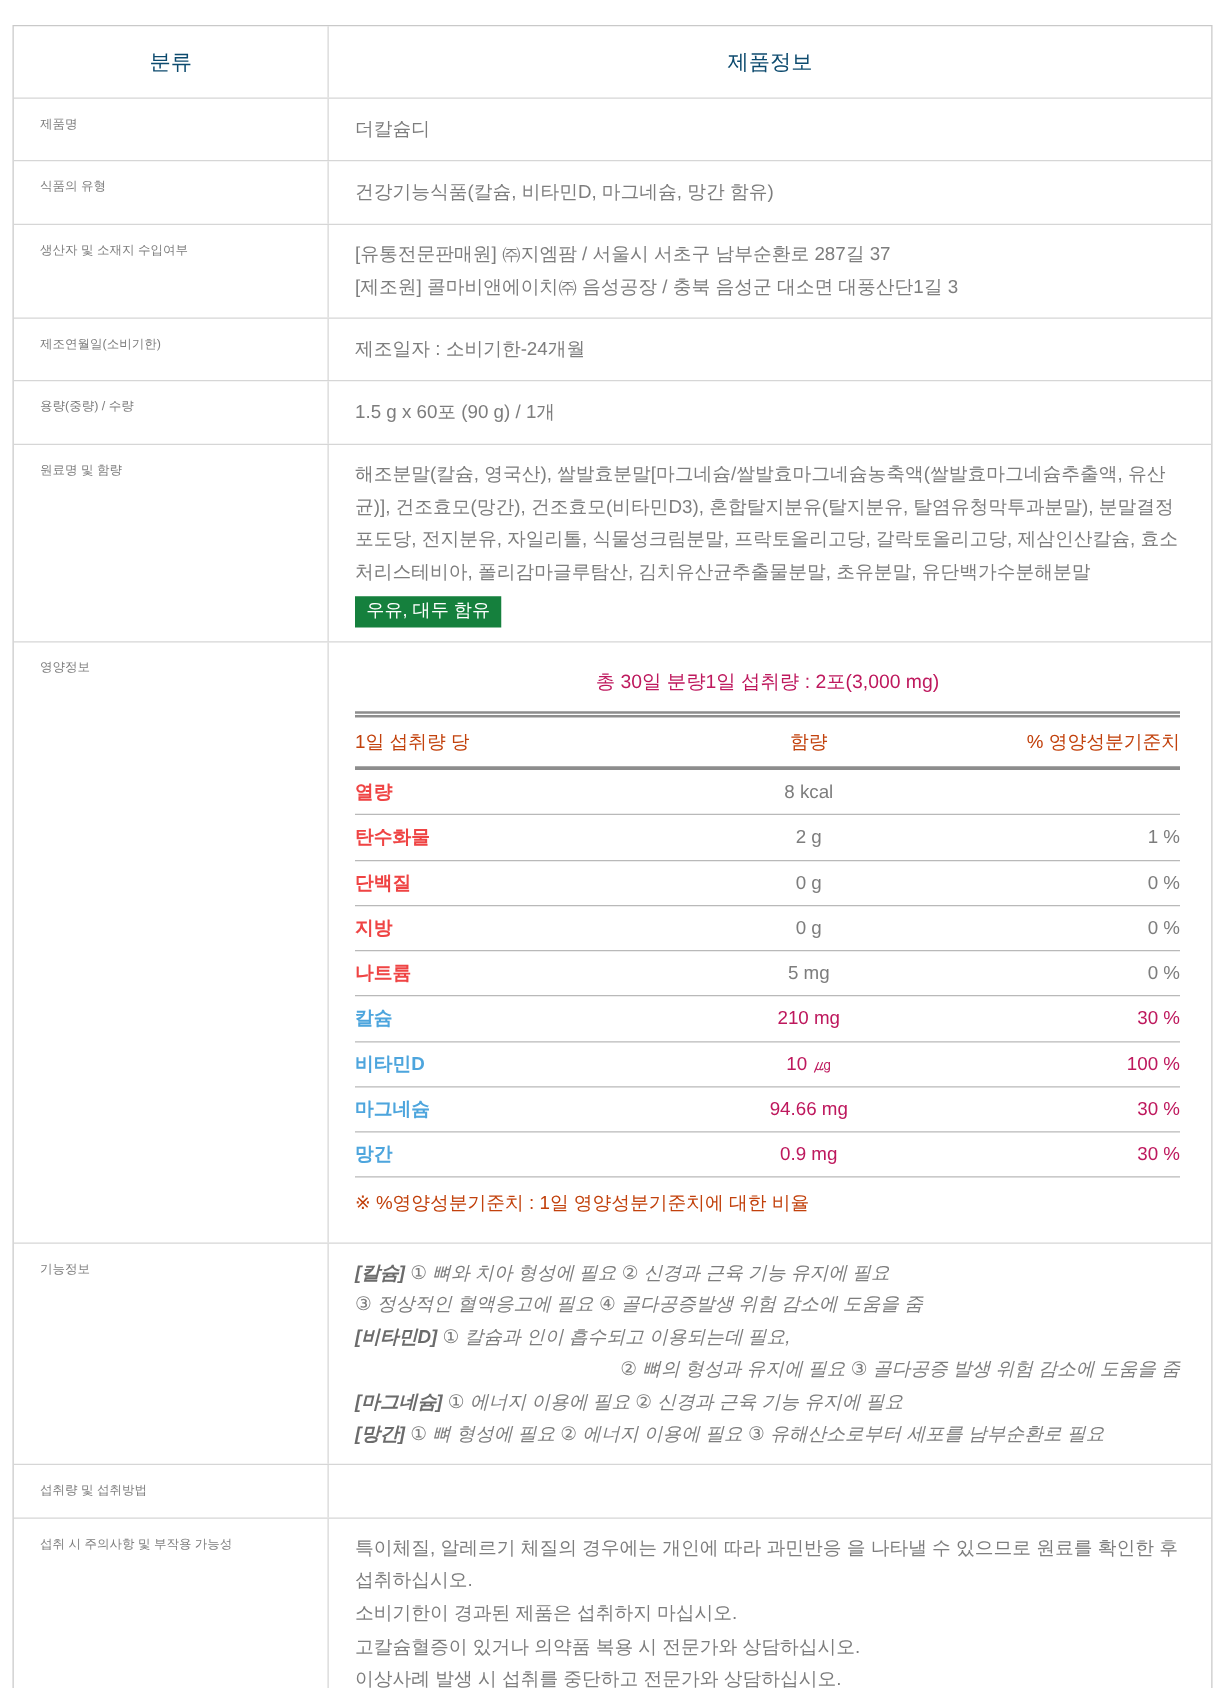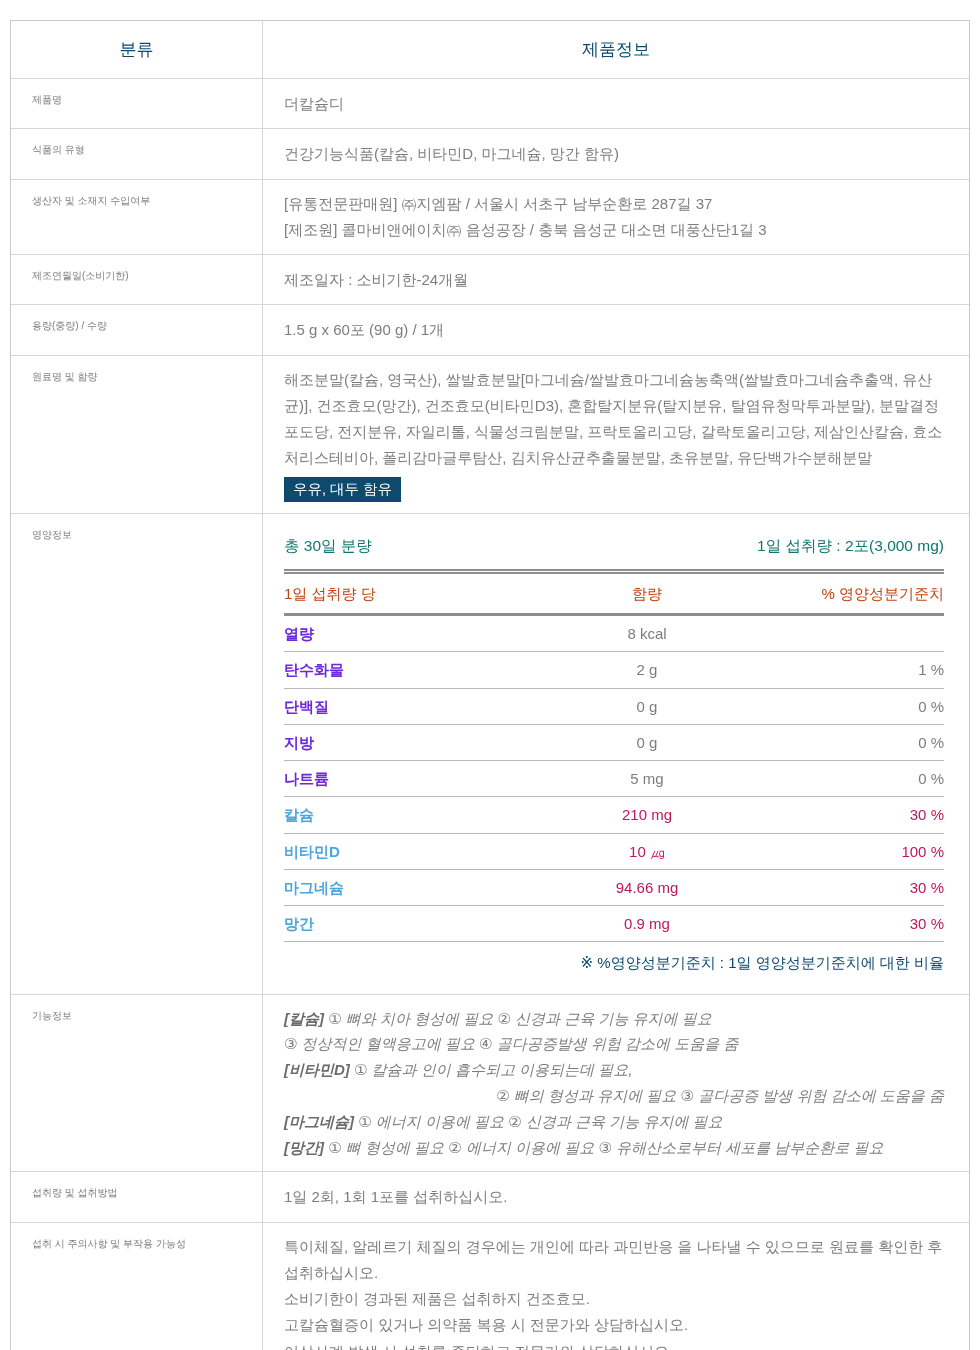--- a/index.html
+++ b/index.html
@@ -40,50 +40,50 @@
     padding:17px 0;
     text-align:center;
     font-size:17px;
     color:#0c4a6e;
   }
   .head .hc.first{border-right:1px solid #d6d6d6;}
   .allergen-badge{
     display:inline-block;
     margin-top:5px;
     padding:2px 9px 3px;
-    background:#0c4a6e;
+    background:#15803d;
     color:#ffffff;
     font-size:14.5px;
     line-height:1.4;
   }
   
   .nutri{width:100%;margin:0;padding:2px 0 4px;}
   .nutri-top{
-    display:flex;justify-content:space-between;align-items:baseline;
-    padding:5px 0 11px;font-size:15.5px;color:#0f766e;
+    display:flex;justify-content:center;align-items:baseline;
+    padding:5px 0 11px;font-size:15.5px;color:#be185d;
   }
   .nutri-cols{
     display:grid;grid-template-columns:38% 34% 28%;
     border-top:5px double #8d8d8d;
     border-bottom:3px solid #8d8d8d;
     padding:8px 0;font-size:15px;color:#c2410c;
   }
   .nutri-row{
     display:grid;grid-template-columns:38% 34% 28%;
     border-bottom:1px solid #b9b9b9;
     padding:6px 0;font-size:15px;
   }
   .nutri-row:last-of-type{border-bottom:2px solid #8d8d8d;}
   .nutri .c-mid{text-align:center;}
   .nutri .c-right{text-align:right;}
-  .nutri-row .n-name{font-weight:bold;color:#6d28d9;}
+  .nutri-row .n-name{font-weight:bold;color:#ef4444;}
   .nutri-row.blue .n-name{color:#4da5dd;}
   .nutri-row.blue .c-mid,.nutri-row.blue .c-right{color:#be185d;}
   .nutri-note{
-    text-align:right;padding:9px 0 2px;font-size:15px;color:#0c4a6e;
+    text-align:left;padding:9px 0 2px;font-size:15px;color:#c2410c;
   }
   
   .func-line{line-height:1.72;font-style:italic;}
   .func-line .fx{font-weight:bold;color:#6b6b6b;}
   .func-line.indent{padding-left:78px;text-align:right;}
 </style>
 </head>
 <body>
 
 <div class="info-table">
@@ -200,26 +200,25 @@
       <div class="func-line"><span>③ 정상적인 혈액응고에 필요 ④ 골다공증발생 위험 감소에 도움을 줌</span></div>
       <div class="func-line"><span class="fx">[비타민D]</span><span> ① 칼슘과 인이 흡수되고 이용되는데 필요,</span></div>
       <div class="func-line indent"><span>② 뼈의 형성과 유지에 필요 ③ 골다공증 발생 위험 감소에 도움을 줌</span></div>
       <div class="func-line"><span class="fx">[마그네슘]</span><span> ① 에너지 이용에 필요 ② 신경과 근육 기능 유지에 필요</span></div>
       <div class="func-line"><span class="fx">[망간]</span><span> ① 뼈 형성에 필요 ② 에너지 이용에 필요 ③ 유해산소로부터 세포를 남부순환로 필요</span></div>
     </div>
   </div>
 
   <div class="t-row">
     <div class="cell-label">섭취량 및 섭취방법</div>
-    <div class="cell-value">1일 2회, 1회 1포를 섭취하십시오.</div>
   </div>
 
   <div class="t-row">
     <div class="cell-label">섭취 시 주의사항 및 부작용 가능성</div>
     <div class="cell-value para">
       <div>특이체질, 알레르기 체질의 경우에는 개인에 따라 과민반응 을 나타낼 수 있으므로 원료를 확인한 후 섭취하십시오.</div>
-      <div>소비기한이 경과된 제품은 섭취하지 건조효모.</div>
+      <div>소비기한이 경과된 제품은 섭취하지 마십시오.</div>
       <div>고칼슘혈증이 있거나 의약품 복용 시 전문가와 상담하십시오.</div>
       <div>이상사례 발생 시 섭취를 중단하고 전문가와 상담하십시오.</div>
     </div>
   </div>
 
 </div>
 
 </body></html>

